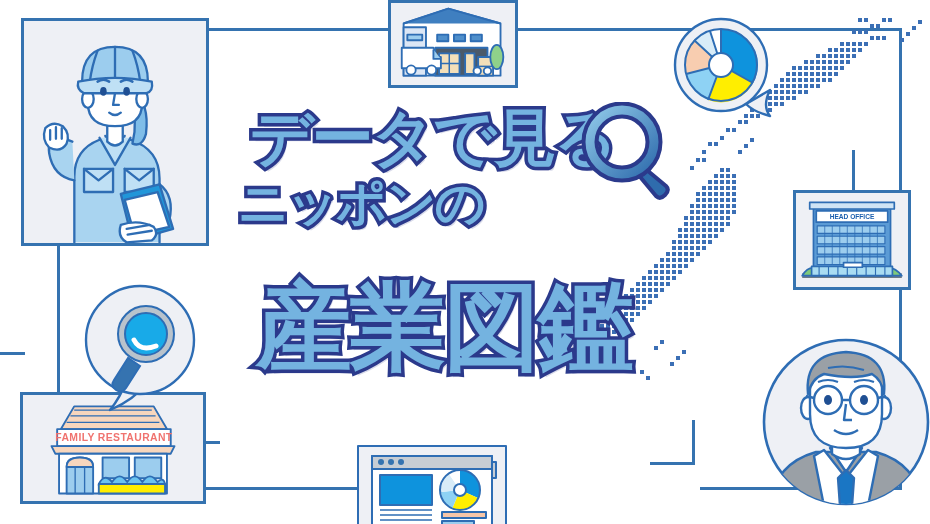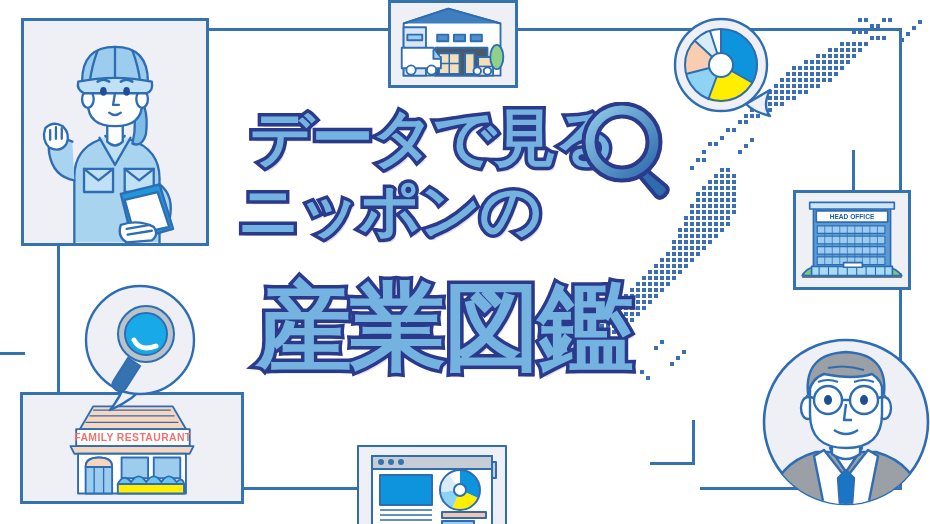--- a/index.html
+++ b/index.html
@@ -32,21 +32,21 @@
     font-family:"DejaVu Sans","Liberation Sans",sans-serif;
     font-weight:bold;
     color:#74b3e0;
     -webkit-text-stroke:7px #2b3a8c;
     paint-order:stroke fill;
     letter-spacing:-2px;
     white-space:nowrap;
     text-shadow:3px 4px 0 rgba(43,58,140,.18);
   }
   .t1{left:18px;top:0px;font-size:62px;}
-  .t2{left:6px;top:74px;font-size:61px;}
+  .t2{left:6px;top:74px;font-size:50px;}
   .t3{left:24px;top:168px;font-size:96px;}
 
   
   .title-mag{position:absolute;left:348px;top:6px;width:100px;height:100px;}
 
   .dotmap{position:absolute;left:600px;top:10px;width:330px;height:420px;}
 
   .tiny{font-size:7px;font-weight:bold;}
 </style>
 </head>
@@ -541,21 +541,21 @@
 
         <path d="M56 44 Q66 40 76 44" stroke-width="2.2"></path>
         <path d="M92 44 Q102 40 112 44" stroke-width="2.2"></path>
 
         <path d="M84 66 L82 82 L90 82"></path>
         <path d="M72 92 Q84 100 96 92"></path>
       </g>
     </svg>
   </div>
 
-  <div class="card" style="left:20px;top:392px;width:224px;height:112px;">
+  <div class="card" style="left:20px;top:392px;width:186px;height:112px;">
     <svg viewBox="0 0 186 112" width="100%" height="100%">
       <g stroke="#2e6db4" stroke-width="2" fill="none" stroke-linejoin="round">
 
         <path d="M38 36 L52 12 L136 12 L150 36 Z" fill="#f7d6bd"></path>
         <path d="M44 29 L142 29 M48 22 L138 22 M52 16 L134 16" stroke-width="1.4"></path>
 
         <rect x="34" y="36" width="120" height="18" fill="#ffffff"></rect>
 
         <path d="M28 54 L158 54 L154 62 L32 62 Z" fill="#f7d6bd"></path>
 

